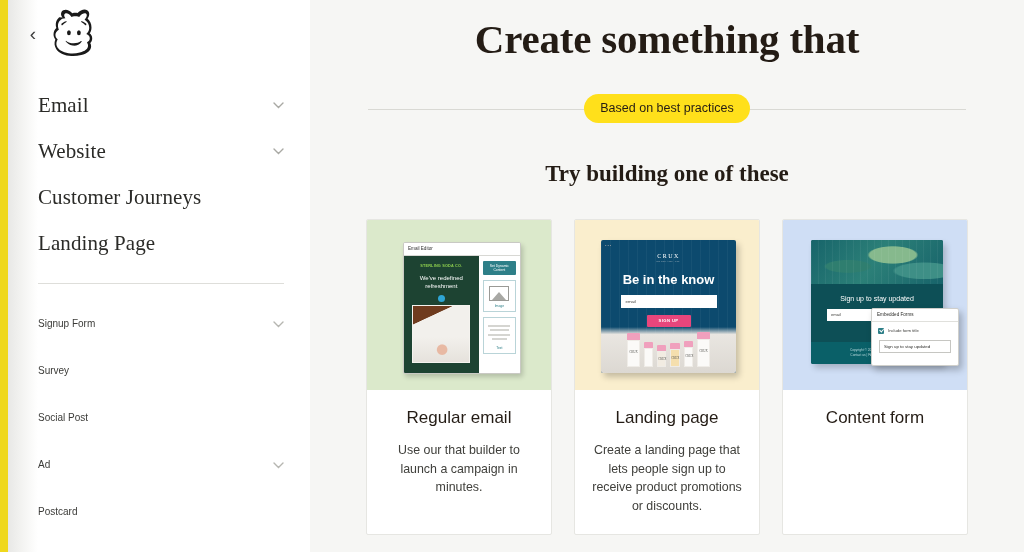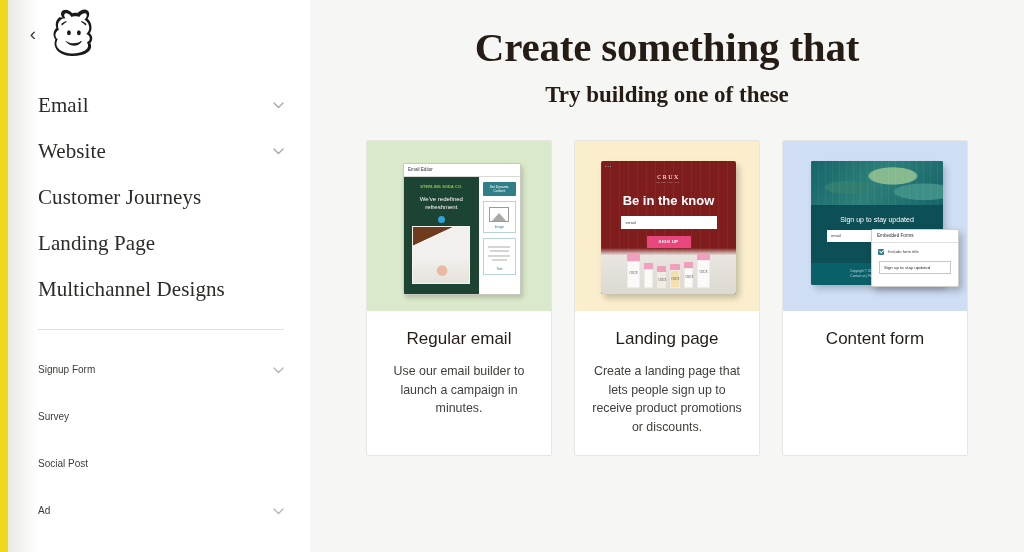--- a/index.html
+++ b/index.html
@@ -125,21 +125,21 @@
   .main {
     position: relative;
     flex: 1 1 auto;
     height: 552px;
     background: #f6f6f4;
     overflow: hidden;
   }
   .main-scroll {
     width: 100%;
     height: 100%;
-    padding-top: 20px;
+    padding-top: 12px;
   }
 
   .hero-title {
     font-family: "Liberation Serif", serif;
     font-size: 41px;
     line-height: 1.16;
     color: #241c15;
     text-align: center;
     padding: 4px 60px 0 60px;
     letter-spacing: -0.2px;
@@ -171,21 +171,21 @@
     border-radius: 20px;
     white-space: nowrap;
     z-index: 2;
   }
 
   .sub-title {
     font-family: "Liberation Serif", serif;
     font-size: 23px;
     color: #241c15;
     text-align: center;
-    margin-top: 10px;
+    margin-top: 35px;
   }
 
   
   .cards {
     display: flex;
     justify-content: center;
     gap: 22px;
     margin-top: 32px;
     padding: 0 8px;
   }
@@ -343,21 +343,21 @@
     background: #d5d5d1;
     margin: 0 auto 2.5px auto;
   }
 
   
   .art2 { background: #faeecd; }
   .lp-window {
     position: absolute;
     left: 26px; top: 20px;
     width: 135px; height: 133px;
-    background: #7f1d1d;
+    background: #0c4a6e;
     border-radius: 2px;
     box-shadow: 3px 4px 6px rgba(0,0,0,.22);
     overflow: hidden;
   }
   .lp-stripes {
     position: absolute; inset: 0;
     background: repeating-linear-gradient(90deg,
       rgba(255,255,255,.045) 0 1px, rgba(0,0,0,0) 1px 9px);
   }
   .lp-dots {
@@ -611,23 +611,20 @@
                 <path d="M1 1l4.5 4.5L10 1" fill="none" stroke="#a9a9a4" stroke-width="1.4" stroke-linecap="round"></path>
               </svg>
           </span>
         </div>
         <div class="nav-item">
           <span class="nav-label">Customer Journeys</span>
         </div>
         <div class="nav-item">
           <span class="nav-label">Landing Page</span>
         </div>
-        <div class="nav-item">
-          <span class="nav-label">Multichannel Designs</span>
-        </div>
       </nav>
 
       <div class="nav-divider"></div>
 
       <nav class="nav-secondary">
         <div class="nav-item">
           <span class="nav-label">Signup Form</span>
           <span class="chev">
             <svg viewBox="0 0 11 7" width="11" height="7">
                 <path d="M1 1l4.5 4.5L10 1" fill="none" stroke="#b6b6b1" stroke-width="1.4" stroke-linecap="round"></path>
@@ -657,20 +654,24 @@
     </div>
   </aside>
 
   <main class="main">
     <div class="main-scroll">
 
       <h1 class="hero-title">
         <span>Create something that</span><br>
       </h1>
 
+      <div class="divider-wrap">
+        <div class="divider-line"></div>
+        <div class="pill">Based on best practices</div>
+      </div>
 
       <h2 class="sub-title">Try building one of these</h2>
 
       <div class="cards">
 
         <div class="card">
           <div class="card-art art1">
             <div class="ee-window">
               <div class="ee-titlebar">
                 <span>Email Editor</span>
@@ -696,21 +697,21 @@
                         <i style="width:60%"></i>
                     </div>
                     <div class="ee-lbl">Text</div>
                   </div>
                 </div>
               </div>
             </div>
           </div>
           <div class="card-body">
             <div class="card-title">Regular email</div>
-            <div class="card-desc">Use our email builder to launch a campaign in minutes.</div>
+            <div class="card-desc">Use our that builder to launch a campaign in minutes.</div>
             <div class="card-cta">
               
             </div>
           </div>
         </div>
 
         <div class="card">
           <div class="card-art art2">
             <div class="lp-window">
               <div class="lp-stripes"></div>

